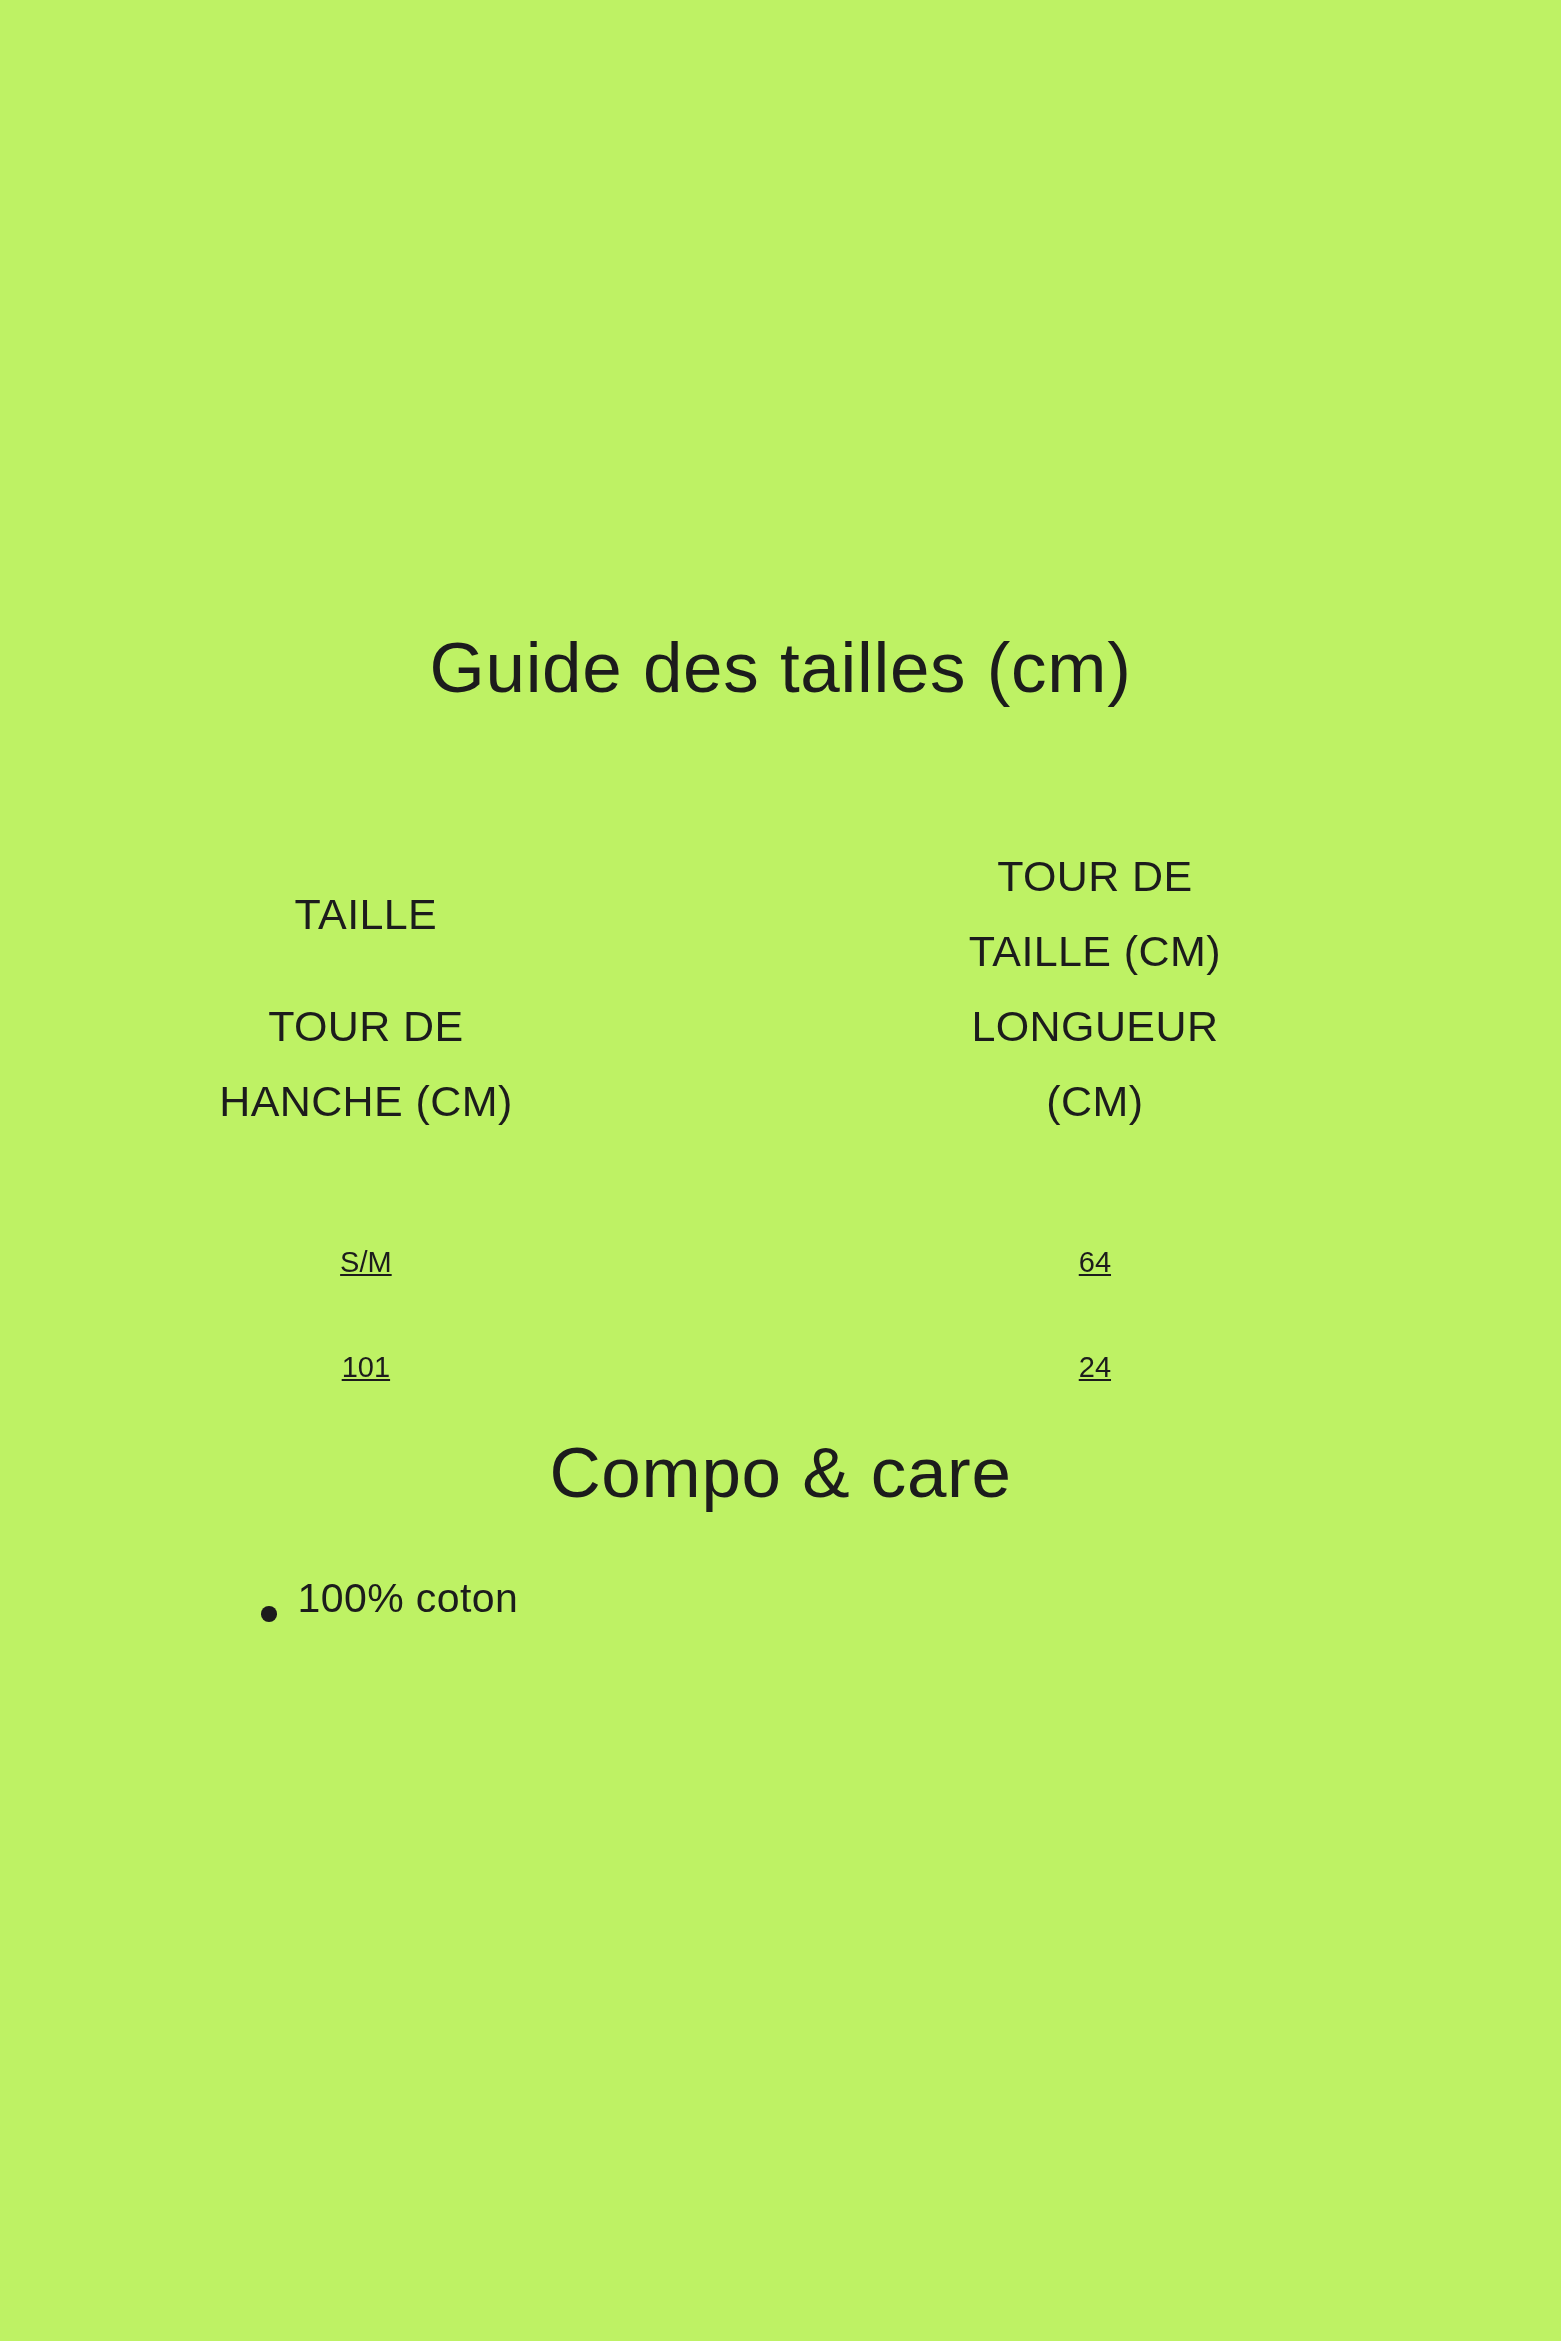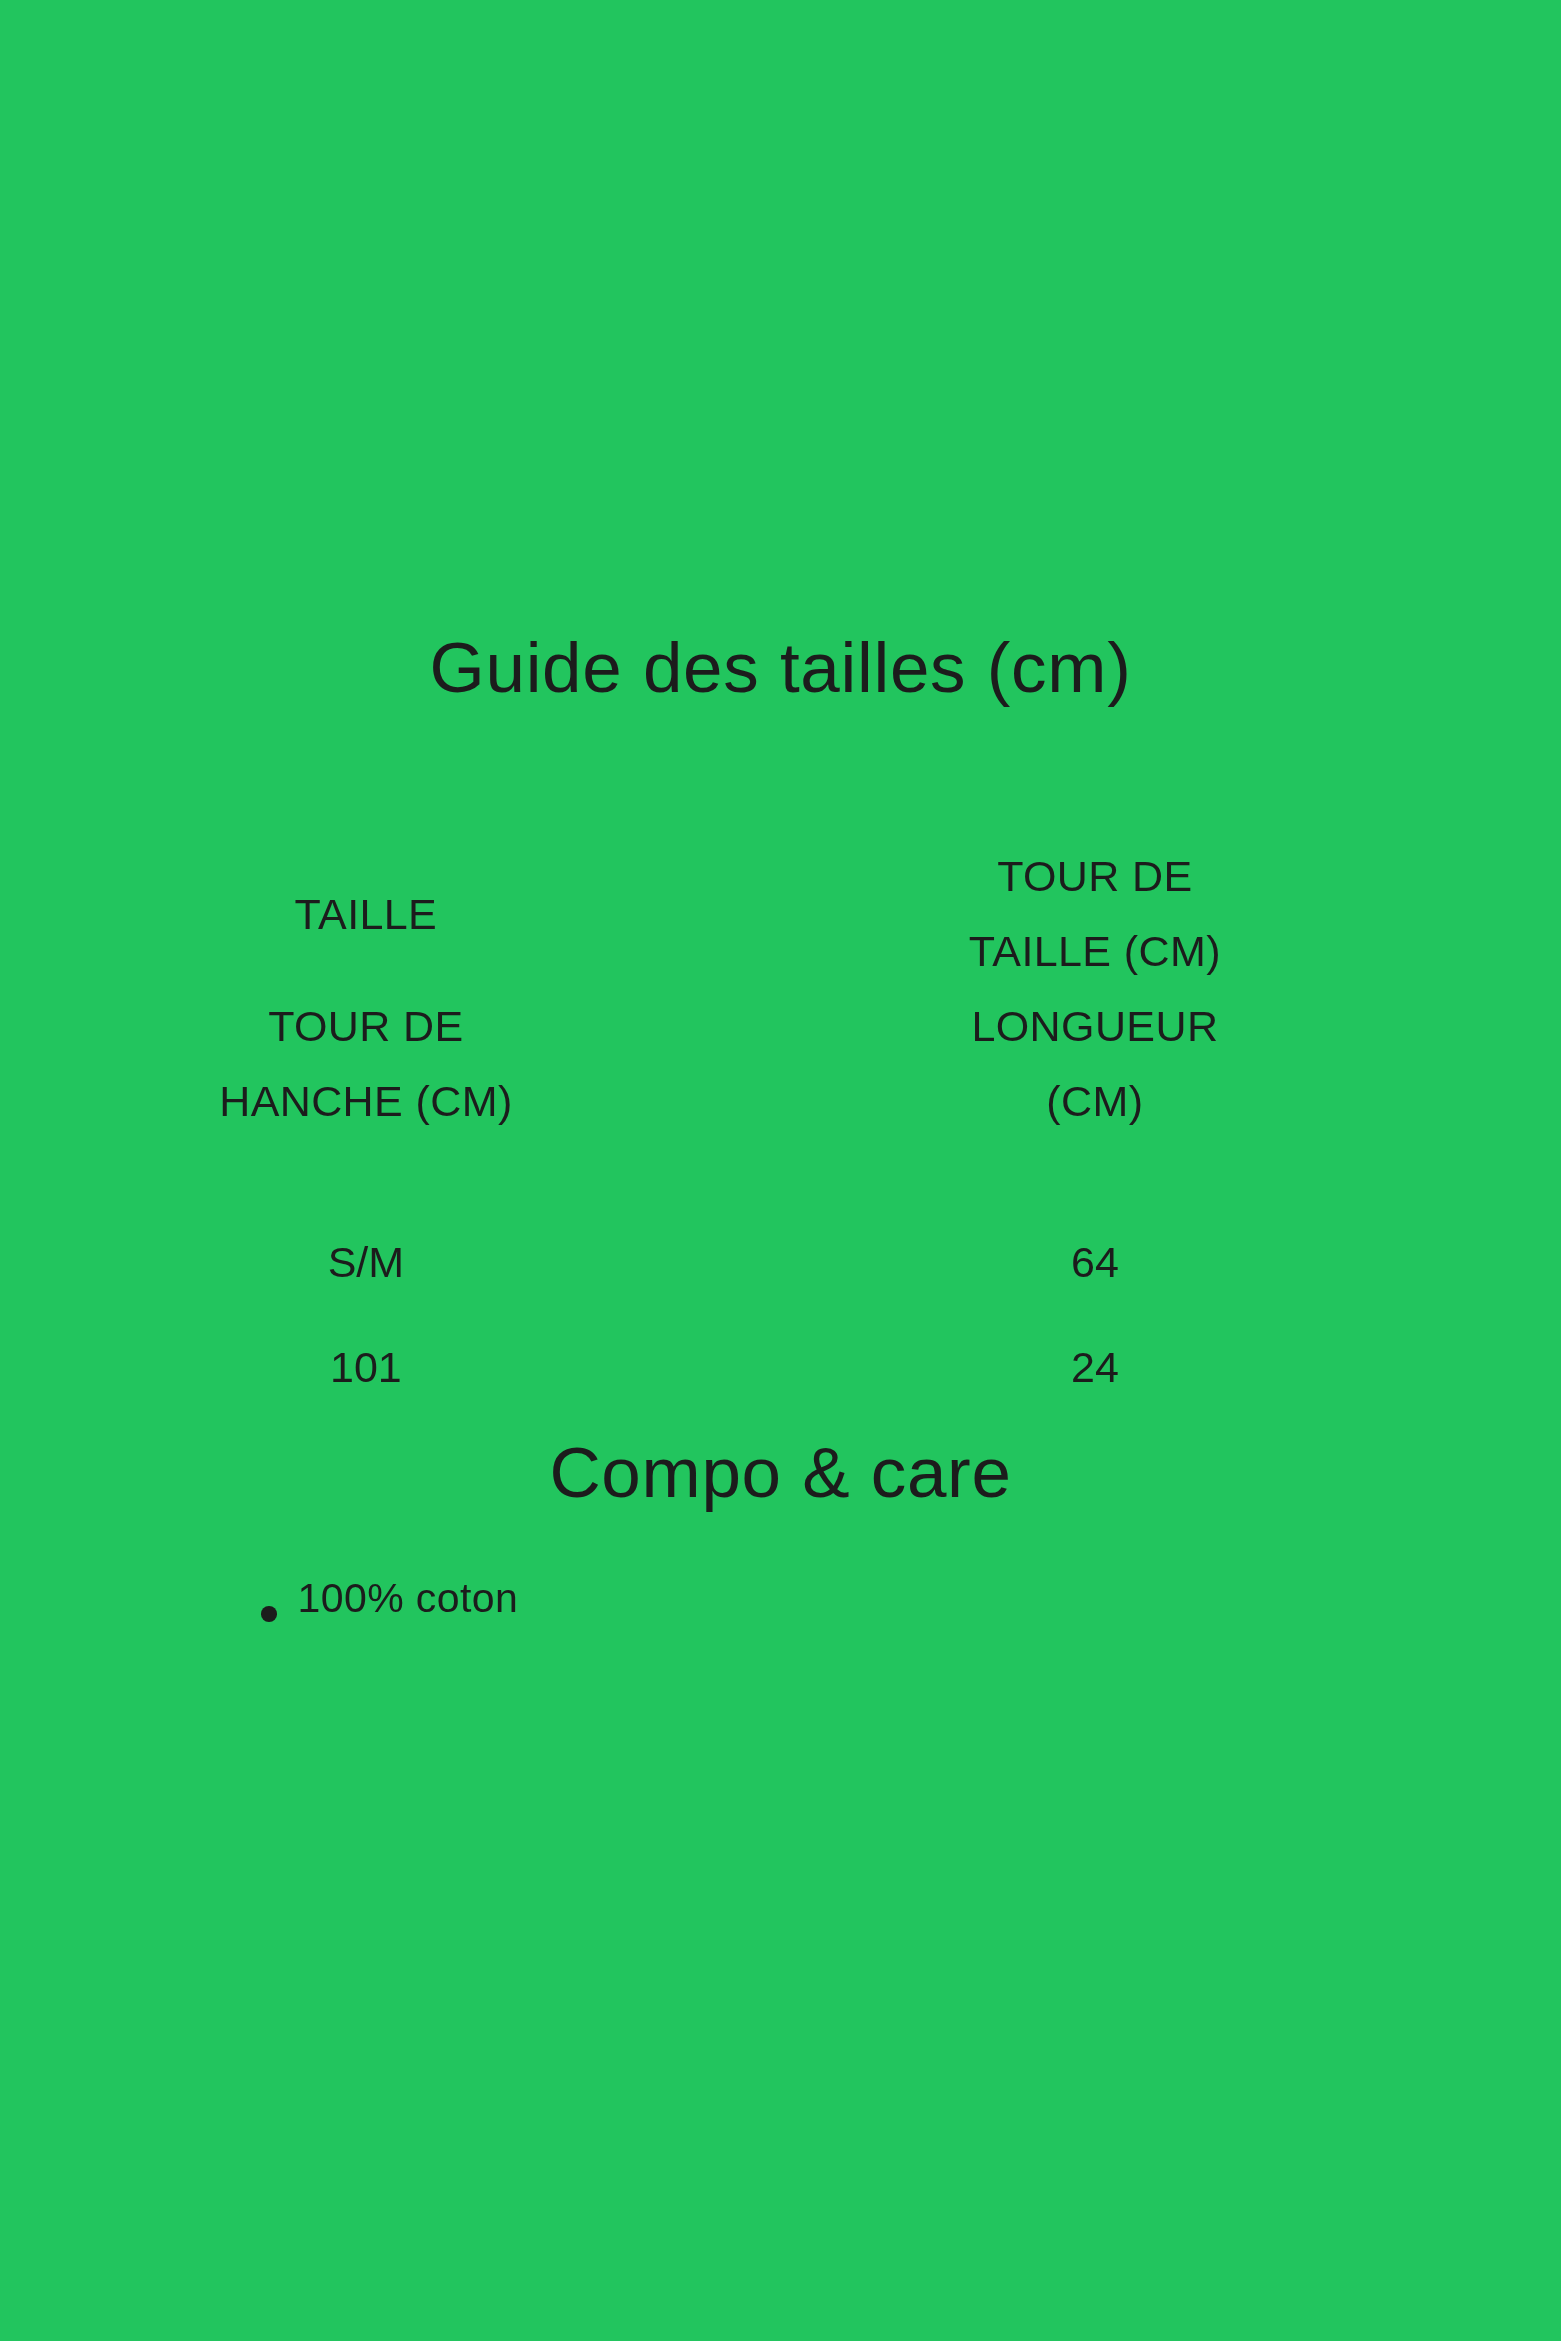--- a/index.html
+++ b/index.html
@@ -4,21 +4,21 @@
 <style>
   html, body {
     margin: 0;
     padding: 0;
     background: #ffffff;
   }
   .page {
     position: relative;
     width: 1561px;
     height: 2342px;
-    background: #22c55e;
+    background: #bef264;
     color: #1c1c1c;
     font-family: "Liberation Sans", "DejaVu Sans", sans-serif;
     overflow: hidden;
   }
 
   
   .page-title {
     position: absolute;
     top: 583px;
     left: 0;
@@ -53,22 +53,23 @@
   }
   .hline { text-align: center; white-space: nowrap; }
   .hline:empty { display: none; }
 
   .tbody { margin-top: 71px; }
   .trow .tcell {
     height: 105px;
     display: flex;
     align-items: center;
     justify-content: center;
-    font-size: 43px;
+    font-size: 29px;
     white-space: nowrap;
+    text-decoration: underline;
   }
 
   
   .compo-heading {
     position: absolute;
     top: 1408px;
     left: 0;
     width: 100%;
     text-align: center;
     font-size: 71px;

